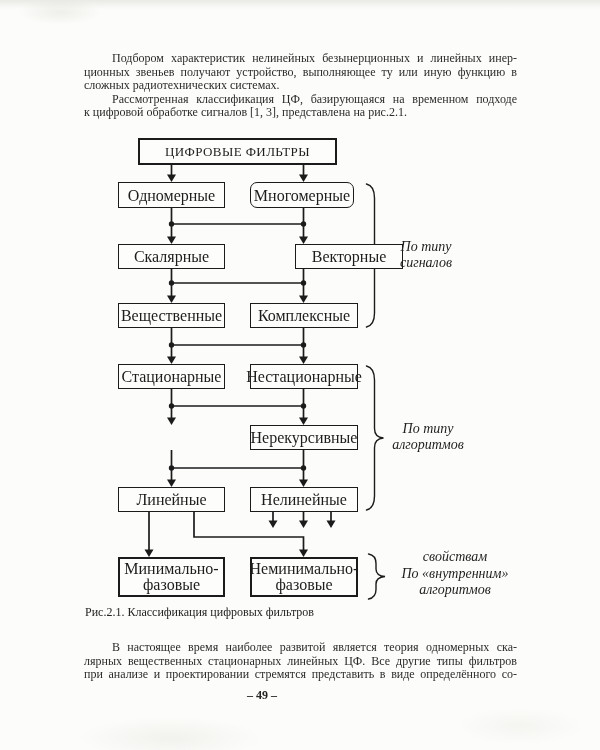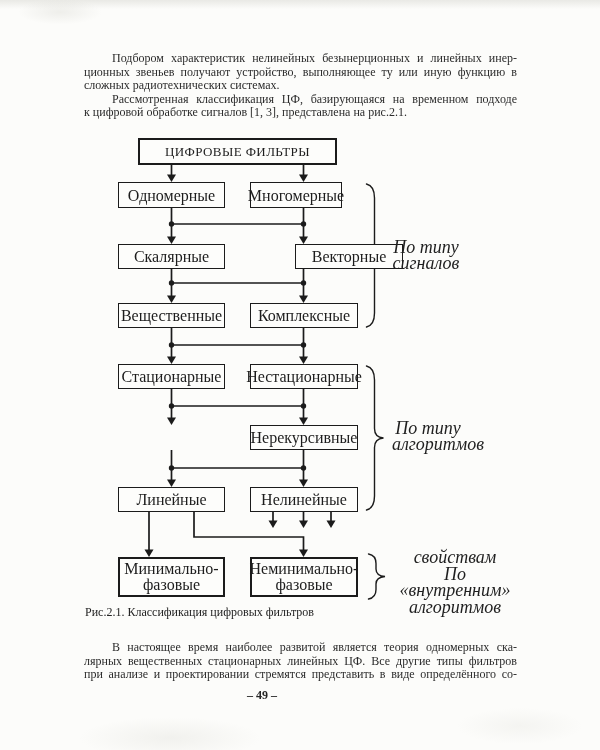--- a/index.html
+++ b/index.html
@@ -25,21 +25,21 @@
   .fbox{
     position:absolute;box-sizing:border-box;
     border:1.5px solid #1b1b1b;background:#fdfdfb;
     display:flex;align-items:center;justify-content:center;
     text-align:center;font-size:16px;line-height:15px;color:#1d1d1d;
   }
   .fbox.root{border-width:2px;font-size:13px;letter-spacing:0.4px;}
   .fbox.bold{border-width:2.5px;line-height:16px;}
   svg.overlay{position:absolute;left:0;top:0;pointer-events:none;}
   .bracelabel{
-    position:absolute;font-style:italic;font-size:18px;line-height:16px;
+    position:absolute;font-style:italic;font-size:14px;line-height:16px;
     color:#1f1f1f;text-align:center;
   }
   .caption{position:absolute;left:85px;top:605px;font-size:12px;color:#242424;}
   .pagenum{position:absolute;left:198px;top:688px;width:128px;text-align:center;
            font-size:12px;font-weight:bold;color:#242424;}
 </style>
 </head>
 <body>
 
 <div id="page">
@@ -142,21 +142,21 @@
     <g stroke="#1b1b1b" stroke-width="1.4" fill="none" stroke-linecap="round">
       <path d="M366.5,184 C372.5,185.5 374.5,190 374.5,198 L374.5,246 C374.5,251.5 376.5,255 383.5,255.5 C376.5,256 374.5,259.5 374.5,265 L374.5,313 C374.5,321 372.5,325.5 366.5,327"></path>
       <path d="M366.5,366 C372.5,367.5 374.5,372 374.5,380 L374.5,428.5 C374.5,434 376.5,437.5 383.5,438 C376.5,438.5 374.5,442 374.5,447.5 L374.5,496 C374.5,504 372.5,508.5 366.5,510"></path>
       <path d="M368.5,554 C374,555 376,558.5 376,563.5 L376,569 C376,572.5 378,576 385,576.5 C378,577 376,580.5 376,584 L376,589.5 C376,594.5 374,598 368.5,599"></path>
     </g>
   </svg>
 
   <div class="fbox root" style="left:138px;top:138px;width:199px;height:27px;">ЦИФРОВЫЕ ФИЛЬТРЫ</div>
 
   <div class="fbox" style="left:118px;top:182px;width:107px;height:26px;">Одномерные</div>
-  <div class="fbox" style="left:250px;top:182px;width:92px;height:26px;">Многомерные</div>
+  <div class="fbox" style="left:250px;top:182px;width:104px;height:26px;border-radius:7px;">Многомерные</div>
 
   <div class="fbox" style="left:118px;top:244px;width:107px;height:25px;">Скалярные</div>
   <div class="fbox" style="left:250px;top:244px;width:108px;height:25px;margin-left:45px;">Векторные</div>
 
   <div class="fbox" style="left:118px;top:303px;width:107px;height:25px;">Вещественные</div>
   <div class="fbox" style="left:250px;top:303px;width:108px;height:25px;">Комплексные</div>
 
   <div class="fbox" style="left:118px;top:364px;width:107px;height:25px;">Стационарные</div>
   <div class="fbox" style="left:250px;top:364px;width:108px;height:25px;">Нестационарные</div>
 

